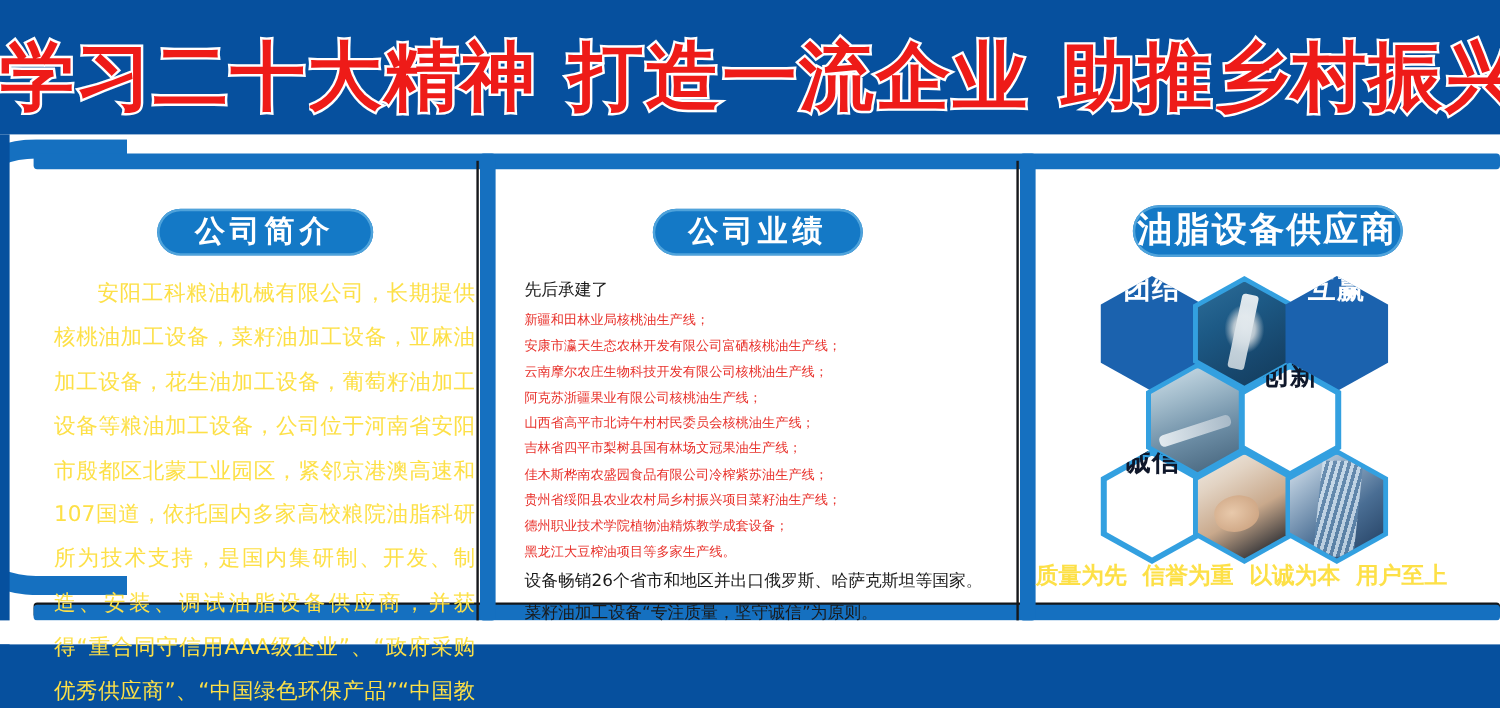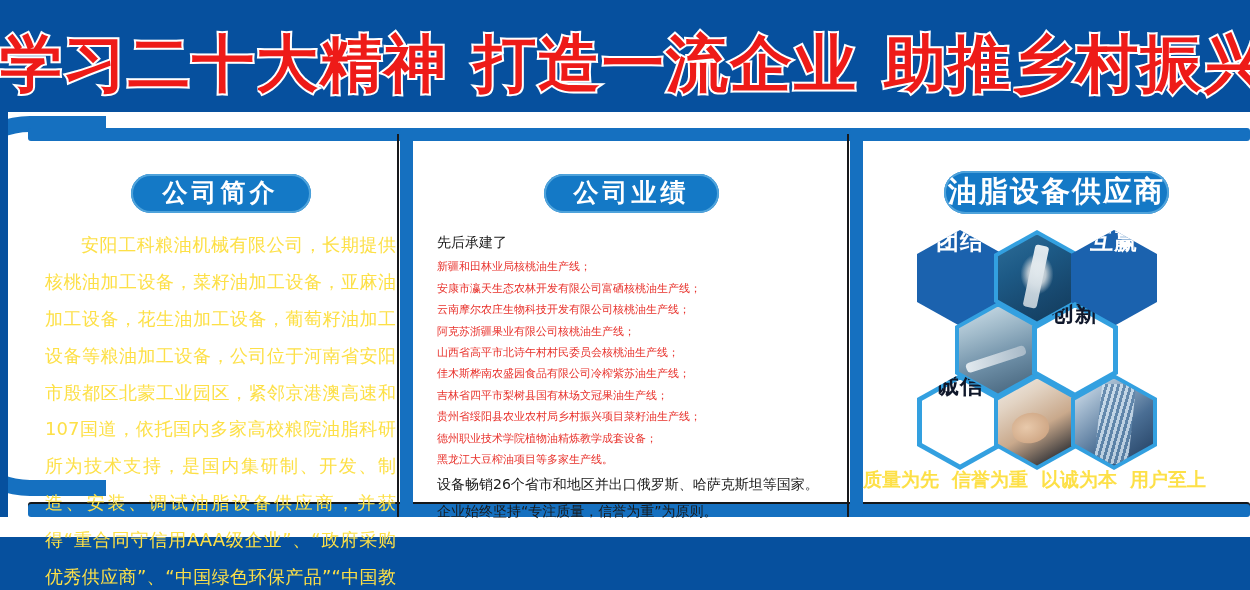--- a/index.html
+++ b/index.html
@@ -205,27 +205,27 @@
 
   <div class="panel panel-mid">
     <div class="badge badge-mid">公司业绩</div>
     <div class="list-wrap">
       <div class="list-lead">先后承建了</div>
       <div class="list-item">新疆和田林业局核桃油生产线；</div>
       <div class="list-item">安康市瀛天生态农林开发有限公司富硒核桃油生产线；</div>
       <div class="list-item">云南摩尔农庄生物科技开发有限公司核桃油生产线；</div>
       <div class="list-item">阿克苏浙疆果业有限公司核桃油生产线；</div>
       <div class="list-item">山西省高平市北诗午村村民委员会核桃油生产线；</div>
+      <div class="list-item">吉林省四平市梨树县国有林场文冠果油生产线；</div>
       <div class="list-item">佳木斯桦南农盛园食品有限公司冷榨紫苏油生产线；</div>
-      <div class="list-item">吉林省四平市梨树县国有林场文冠果油生产线；</div>
       <div class="list-item">贵州省绥阳县农业农村局乡村振兴项目菜籽油生产线；</div>
       <div class="list-item">德州职业技术学院植物油精炼教学成套设备；</div>
       <div class="list-item">黑龙江大豆榨油项目等多家生产线。</div>
       <div class="list-tail">设备畅销26个省市和地区并出口俄罗斯、哈萨克斯坦等国家。</div>
-      <div class="list-tail">企业始终坚持“专注质量，信誉为重”为原则。</div>
+      <div class="list-tail">菜籽油加工设备“专注质量，坚守诚信”为原则。</div>
     </div>
   </div>
 
   <div class="panel panel-right">
     <div class="badge badge-right">油脂设备供应商</div>
 
     <div class="hexwrap">
 
       <div class="hex hex-solid" style="left:54px;top:6px;">
         <span class="hex-label">团结</span>

